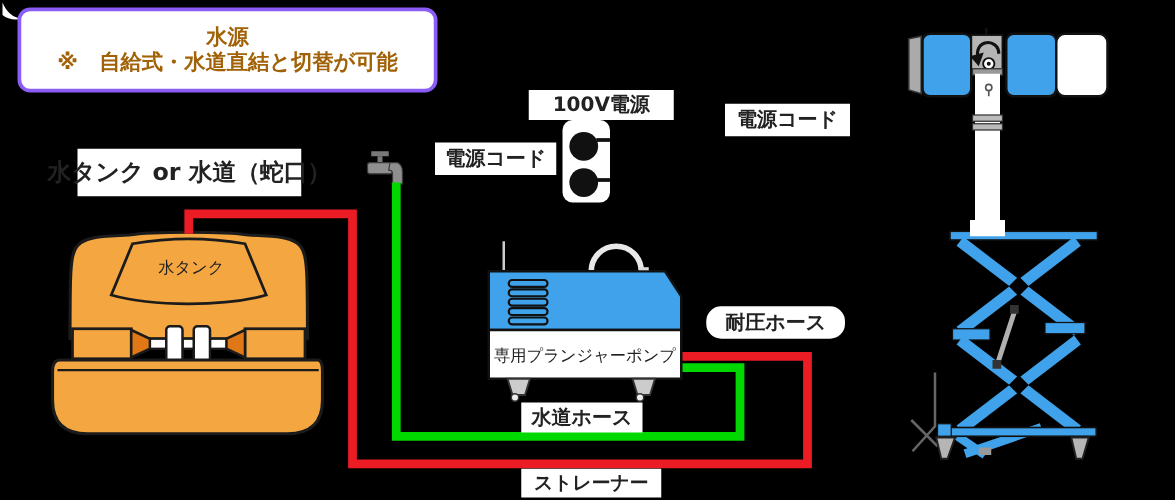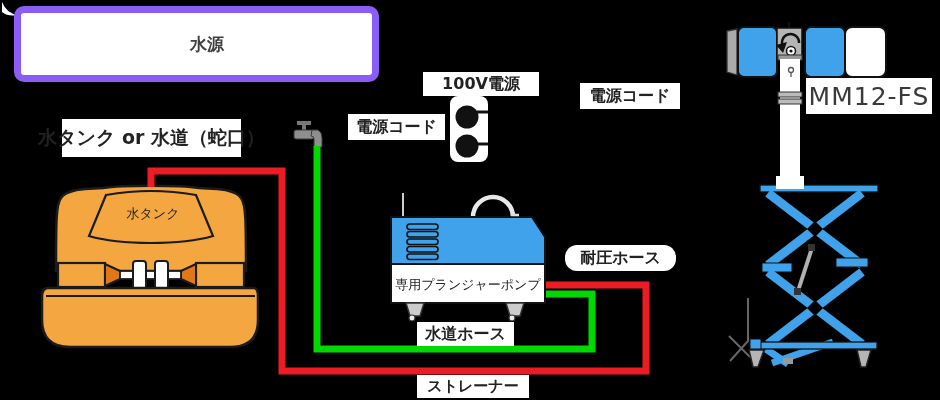--- a/index.html
+++ b/index.html
@@ -10,23 +10,23 @@
   }
   .canvas svg{position:absolute;left:0;top:0;}
   .lbl{
     position:absolute;background:#fff;color:#222;font-weight:bold;
     display:flex;align-items:center;justify-content:center;
     white-space:nowrap;z-index:5;
   }
   .lbl--plain{background:transparent;z-index:6;}
   .source-box{
     position:absolute;left:14px;top:6px;width:330px;height:62px;
-    background:#fff;border:7px solid #8b5cf6;border-radius:10px;
+    background:#fff;border:3px solid #8b5cf6;border-radius:10px;
     display:flex;flex-direction:column;align-items:center;justify-content:center;
-    gap:3px;z-index:5;color:#404040;font-weight:bold;padding-left:21px;
+    gap:3px;z-index:5;color:#a16207;font-weight:bold;
   }
   .source-box .t1{font-size:17px;line-height:1;}
   .source-box .t2{font-size:17px;line-height:1;}
   .tail{
     position:absolute;left:349px;top:70px;width:22px;height:20px;z-index:4;
   }
 </style>
 </head>
 <body>
 
@@ -151,38 +151,38 @@
       <rect x="778" y="99" width="24" height="5" fill="#bbb" stroke="#333" stroke-width="1"></rect>
       <rect x="776" y="176" width="28" height="13" fill="#ffffff"></rect>
     </g>
 
     <polyline points="151,187 151,171 282,171 282,371 646,371 646,285 546,285" fill="none" stroke="#EB1C24" stroke-width="7" stroke-linejoin="miter"></polyline>
     <polyline points="317,146 317,349 592,349 592,294 546,294" fill="none" stroke="#00D800" stroke-width="7" stroke-linejoin="miter"></polyline>
   </svg>
 
   <div class="source-box">
     <div class="t1">水源</div>
+    <div class="t2">※　自給式・水道直結と切替が可能</div>
   </div>
   <svg class="tail" width="22" height="20" viewBox="0 0 22 20">
     <path d="M2,2 Q7,14 18,15 Q8,17 2,12 Z" fill="#fff"></path>
   </svg>
 
   <div class="lbl" style="left:62px;top:119px;width:179px;height:38px;font-size:19px;">水タンク or 水道（蛇口）</div>
 
   <div class="lbl" style="left:423px;top:72px;width:116px;height:24px;font-size:16px;">100V電源</div>
 
   <div class="lbl" style="left:348px;top:114px;width:97px;height:26px;font-size:16px;">電源コード</div>
 
   <div class="lbl" style="left:580px;top:83px;width:100px;height:26px;font-size:16px;">電源コード</div>
 
   <div class="lbl" style="left:565px;top:245px;width:111px;height:26px;font-size:16px;border-radius:12px;">耐圧ホース</div>
 
   <div class="lbl" style="left:417px;top:375px;width:112px;height:23px;font-size:15px;">ストレーナー</div>
 
   <div class="lbl" style="left:417px;top:322px;width:97px;height:24px;font-size:16px;">水道ホース</div>
 
-  <div class="lbl" style="left:806px;top:78px;width:126px;height:36px;font-size:25px;font-weight:normal;color:#3a3a3a;letter-spacing:1px;">MM12-FS</div>
 
   <div class="lbl lbl--plain" style="left:391px;top:275px;width:154px;height:20px;font-size:13px;font-weight:normal;">専用プランジャーポンプ</div>
 
   <div class="lbl lbl--plain" style="left:121px;top:206px;width:64px;height:16px;font-size:13px;font-weight:normal;">水タンク</div>
 
 </div>
 
 </body></html>

